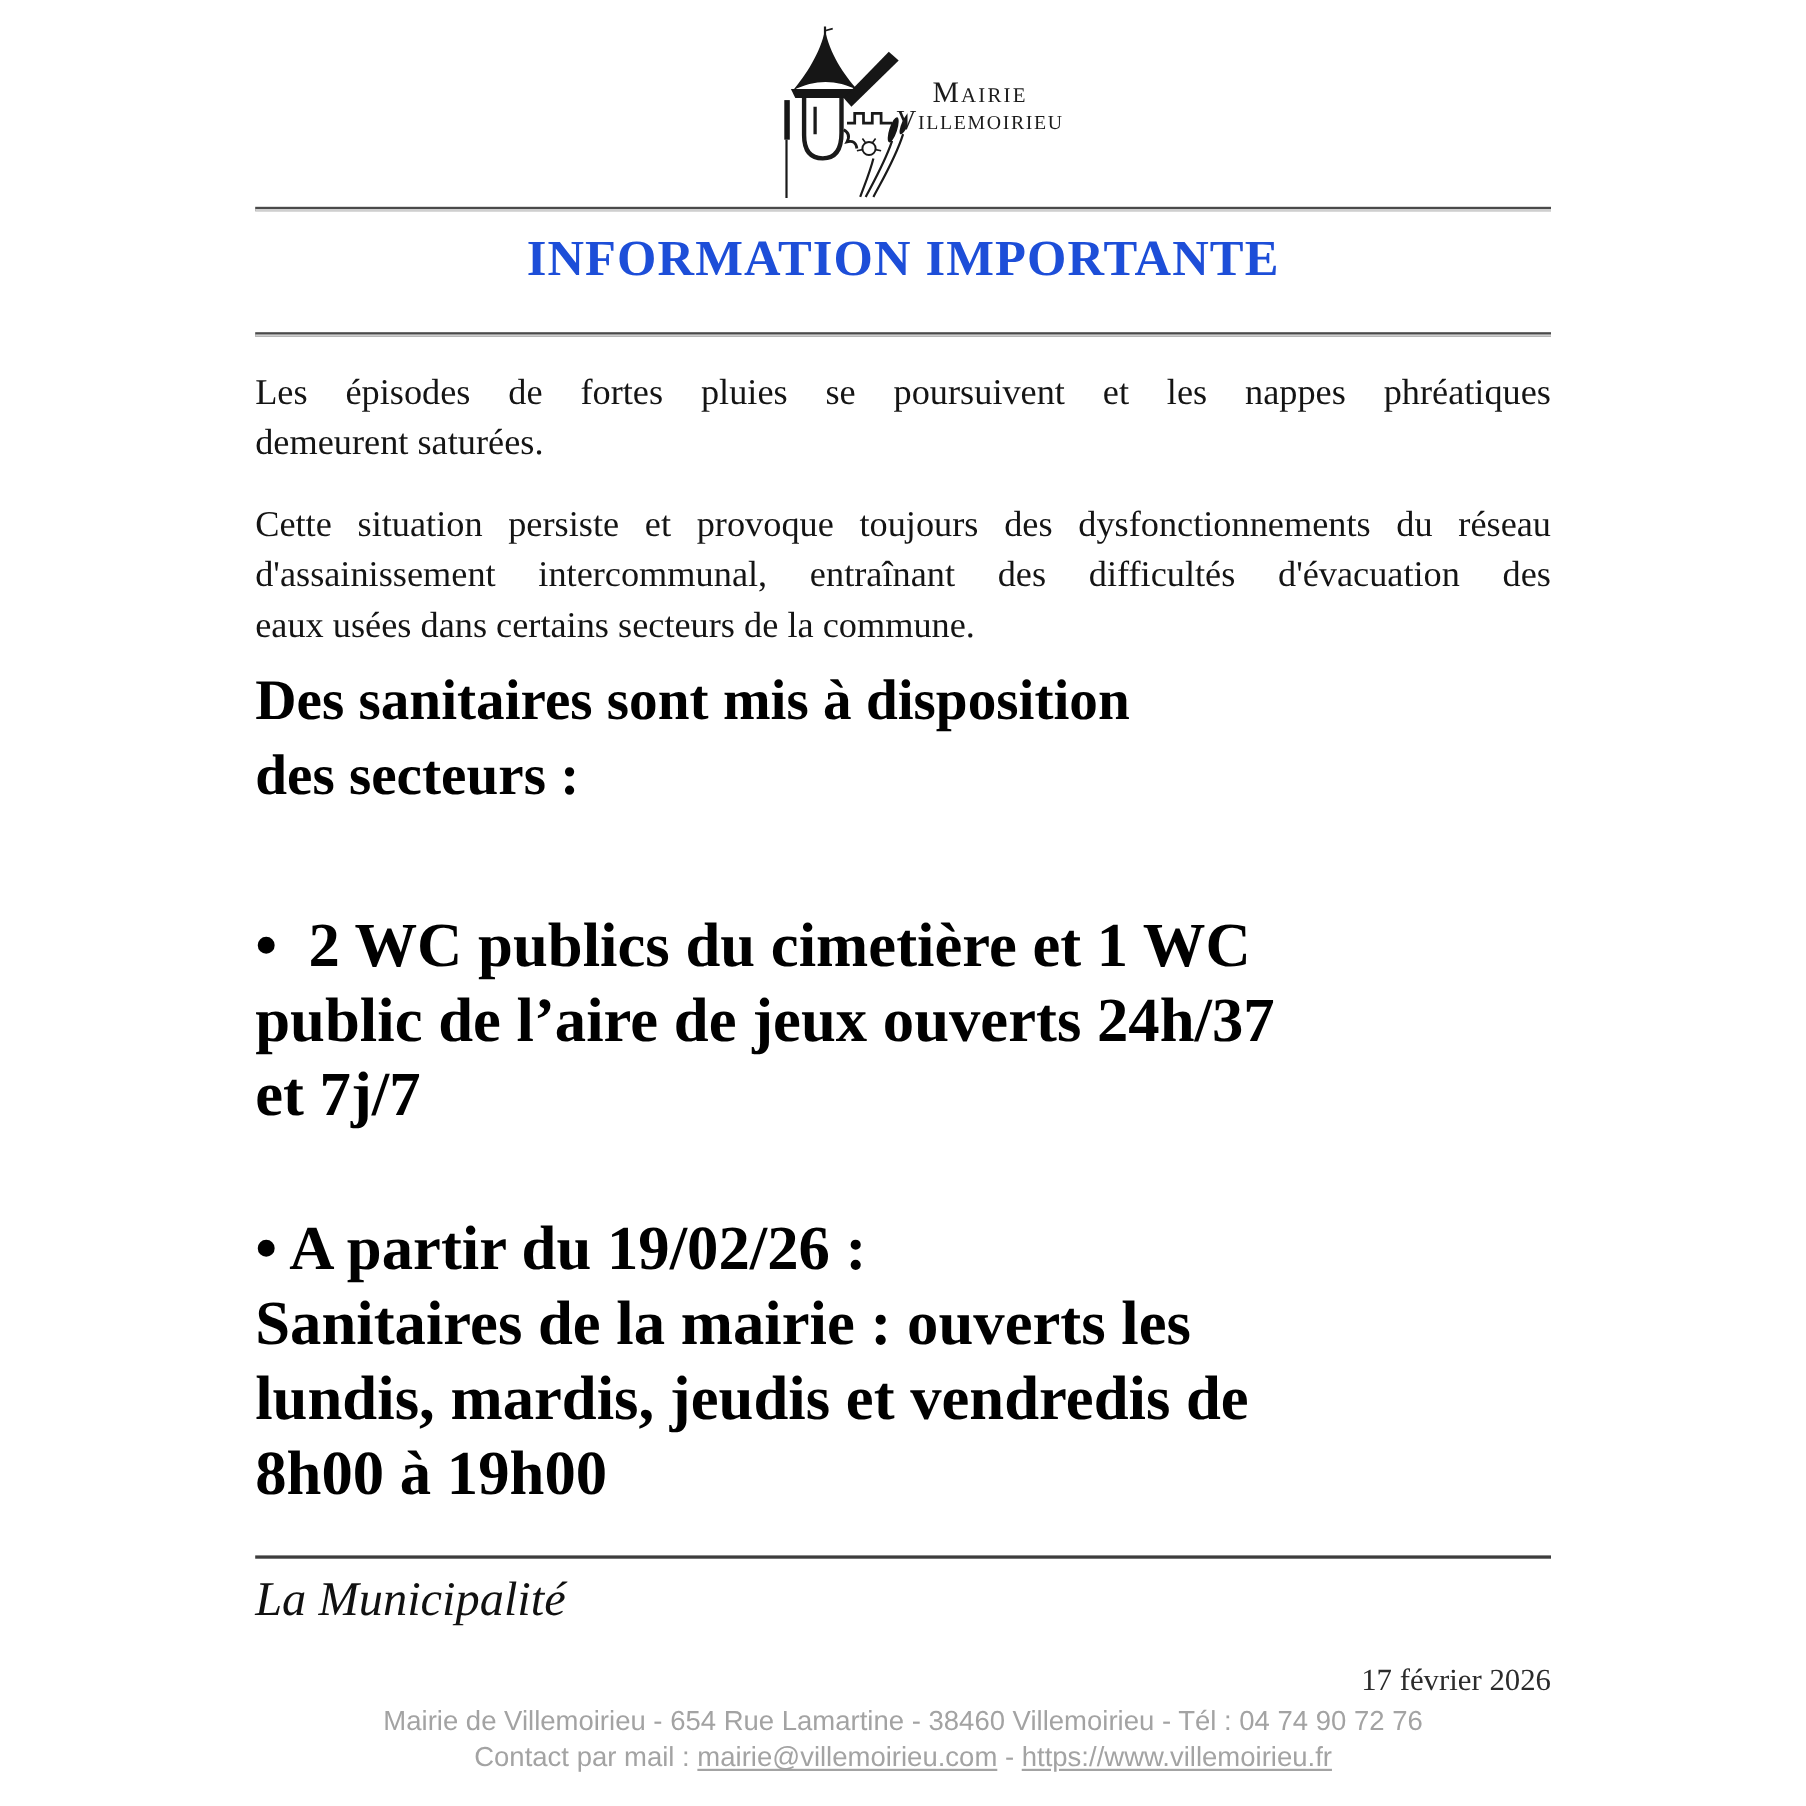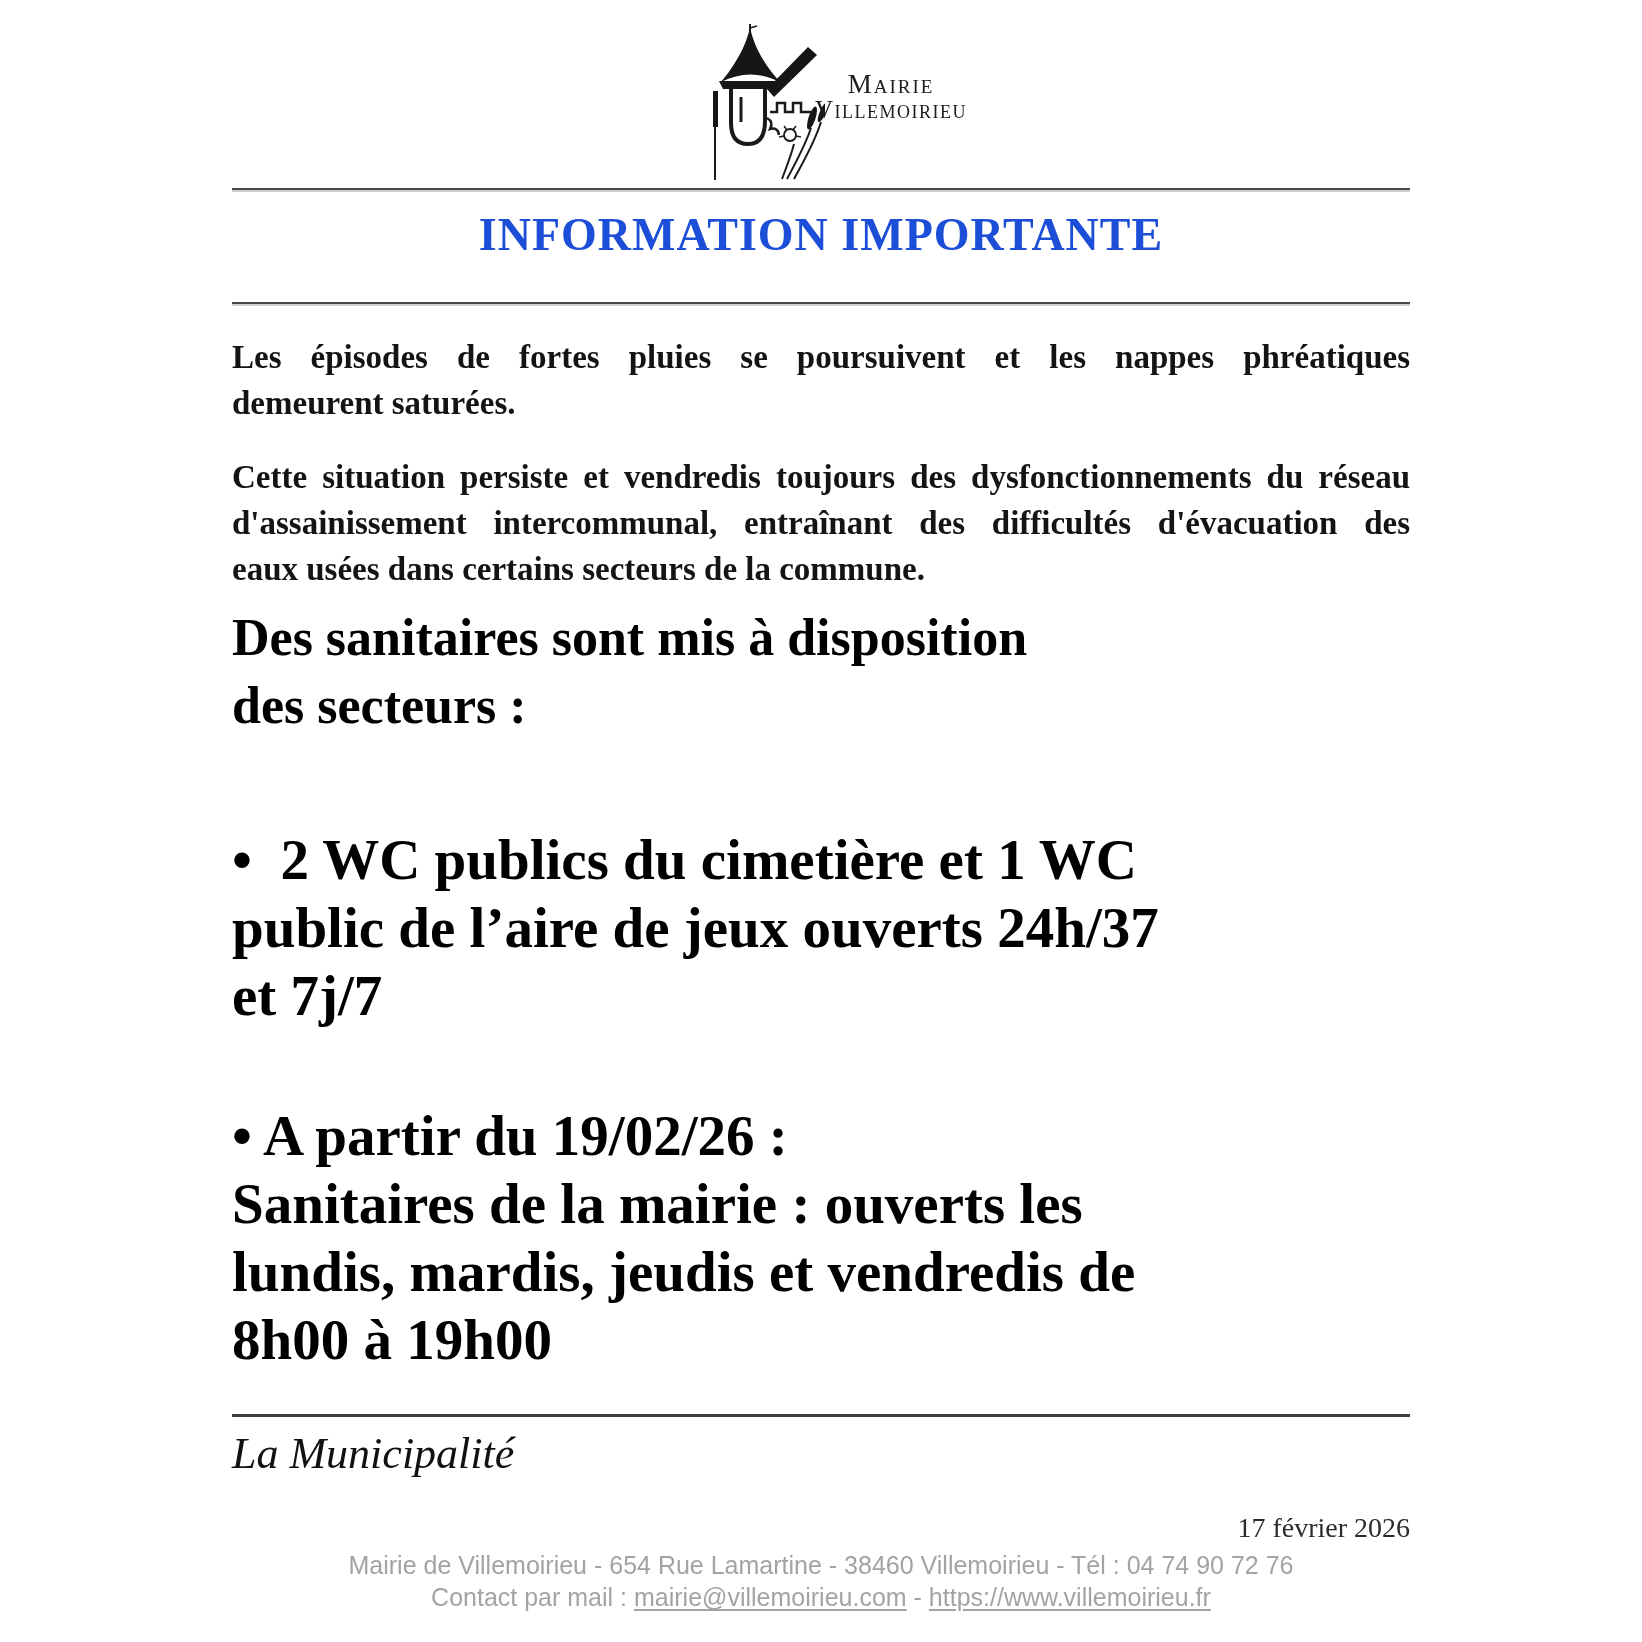--- a/index.html
+++ b/index.html
@@ -69,21 +69,21 @@
     line-height: 55px;
     font-weight: bold;
     letter-spacing: 1px;
     color: #1d4ed8;
   }
 
   
   .para { margin: 0; font-size: 33px; line-height: 46px; }
   .para.p1 { margin-top: 28px; }
   .para.p2 { margin-top: 28px; }
-  .jline { display: block; text-align: justify; text-align-last: justify; font-weight: bold; }
+  .jline { display: block; text-align: justify; text-align-last: justify; }
   .jline.last { text-align-last: left; }
 
   
   .bold-block {
     margin: 0;
     font-weight: bold;
     color: #000000;
     font-size: 57px;
     line-height: 68px;
   }
@@ -173,21 +173,21 @@
   <h1 class="doc-title">INFORMATION IMPORTANTE</h1>
 
   <hr class="rule-emboss rule2">
 
   <p class="para p1">
     <span class="jline">Les épisodes de fortes pluies se poursuivent et les nappes phréatiques</span>
     <span class="jline last">demeurent saturées.</span>
   </p>
 
   <p class="para p2">
-    <span class="jline">Cette situation persiste et vendredis toujours des dysfonctionnements du réseau</span>
+    <span class="jline">Cette situation persiste et provoque toujours des dysfonctionnements du réseau</span>
     <span class="jline">d'assainissement intercommunal, entraînant des difficultés d'évacuation des</span>
     <span class="jline last">eaux usées dans certains secteurs de la commune.</span>
   </p>
 
   <div class="bold-block heading-block">
     <span class="bline">Des sanitaires sont mis à disposition</span>
     <span class="bline">des secteurs :</span>
   </div>
 
   <div class="bold-block bullet1-block">

